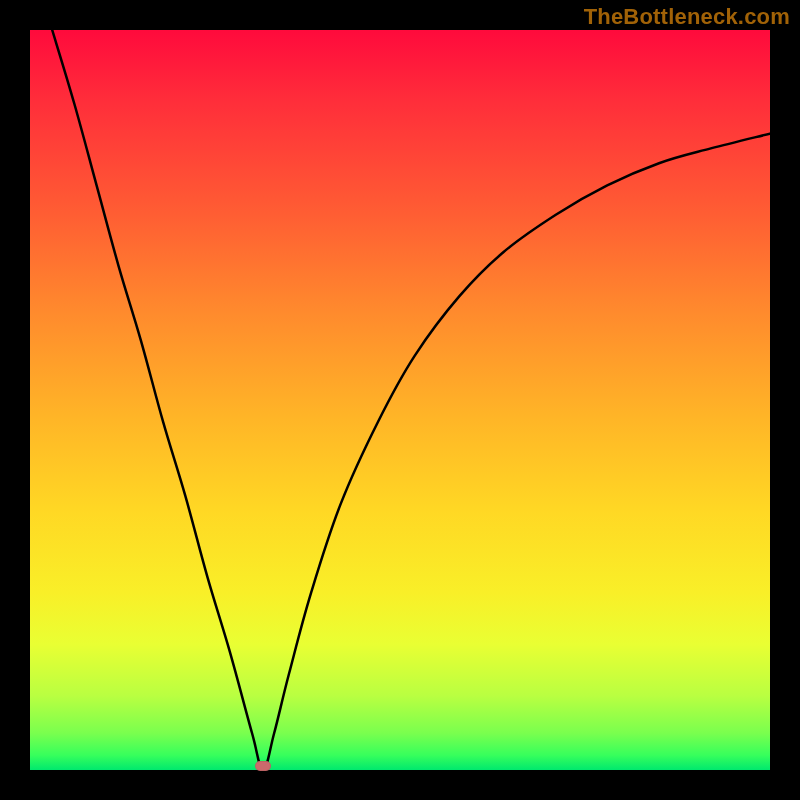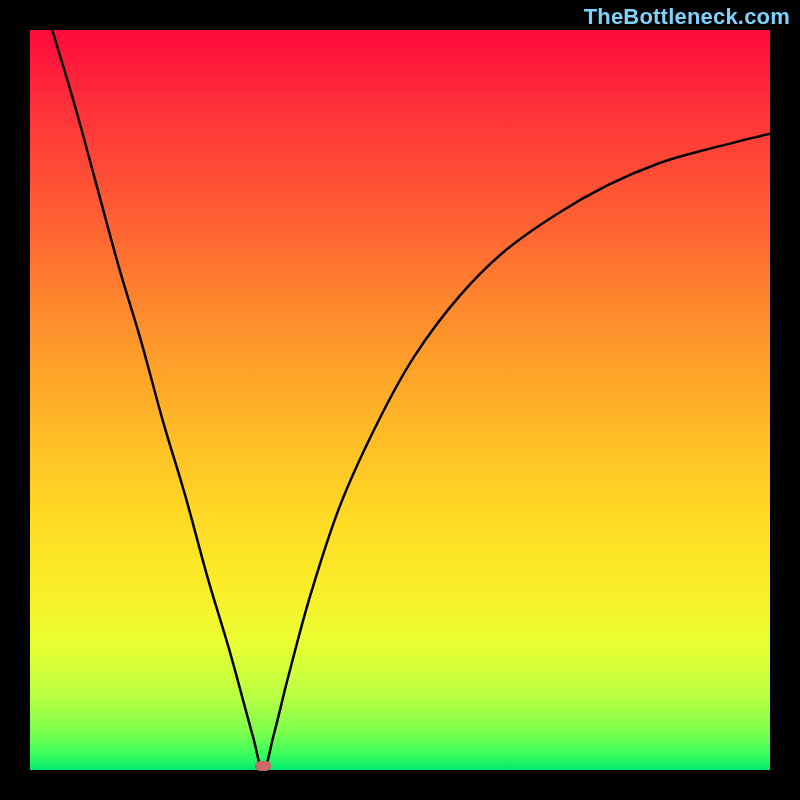--- a/index.html
+++ b/index.html
@@ -52,21 +52,21 @@
     border-radius: 999px;
     transform: translate(-50%, -50%);
     box-shadow: 0 0 0 1px rgba(0,0,0,0.08) inset;
   }
   .watermark {
     position: absolute;
     top: 4px;
     right: 10px;
     font-size: 22px;
     font-weight: 600;
-    color: #7dd3fc;
+    color: #a16207;
     letter-spacing: 0.2px;
     user-select: none;
   }
 </style>
 </head>
 <body>
 
 <div class="chart-container">
   <span class="watermark">TheBottleneck.com</span>
 

